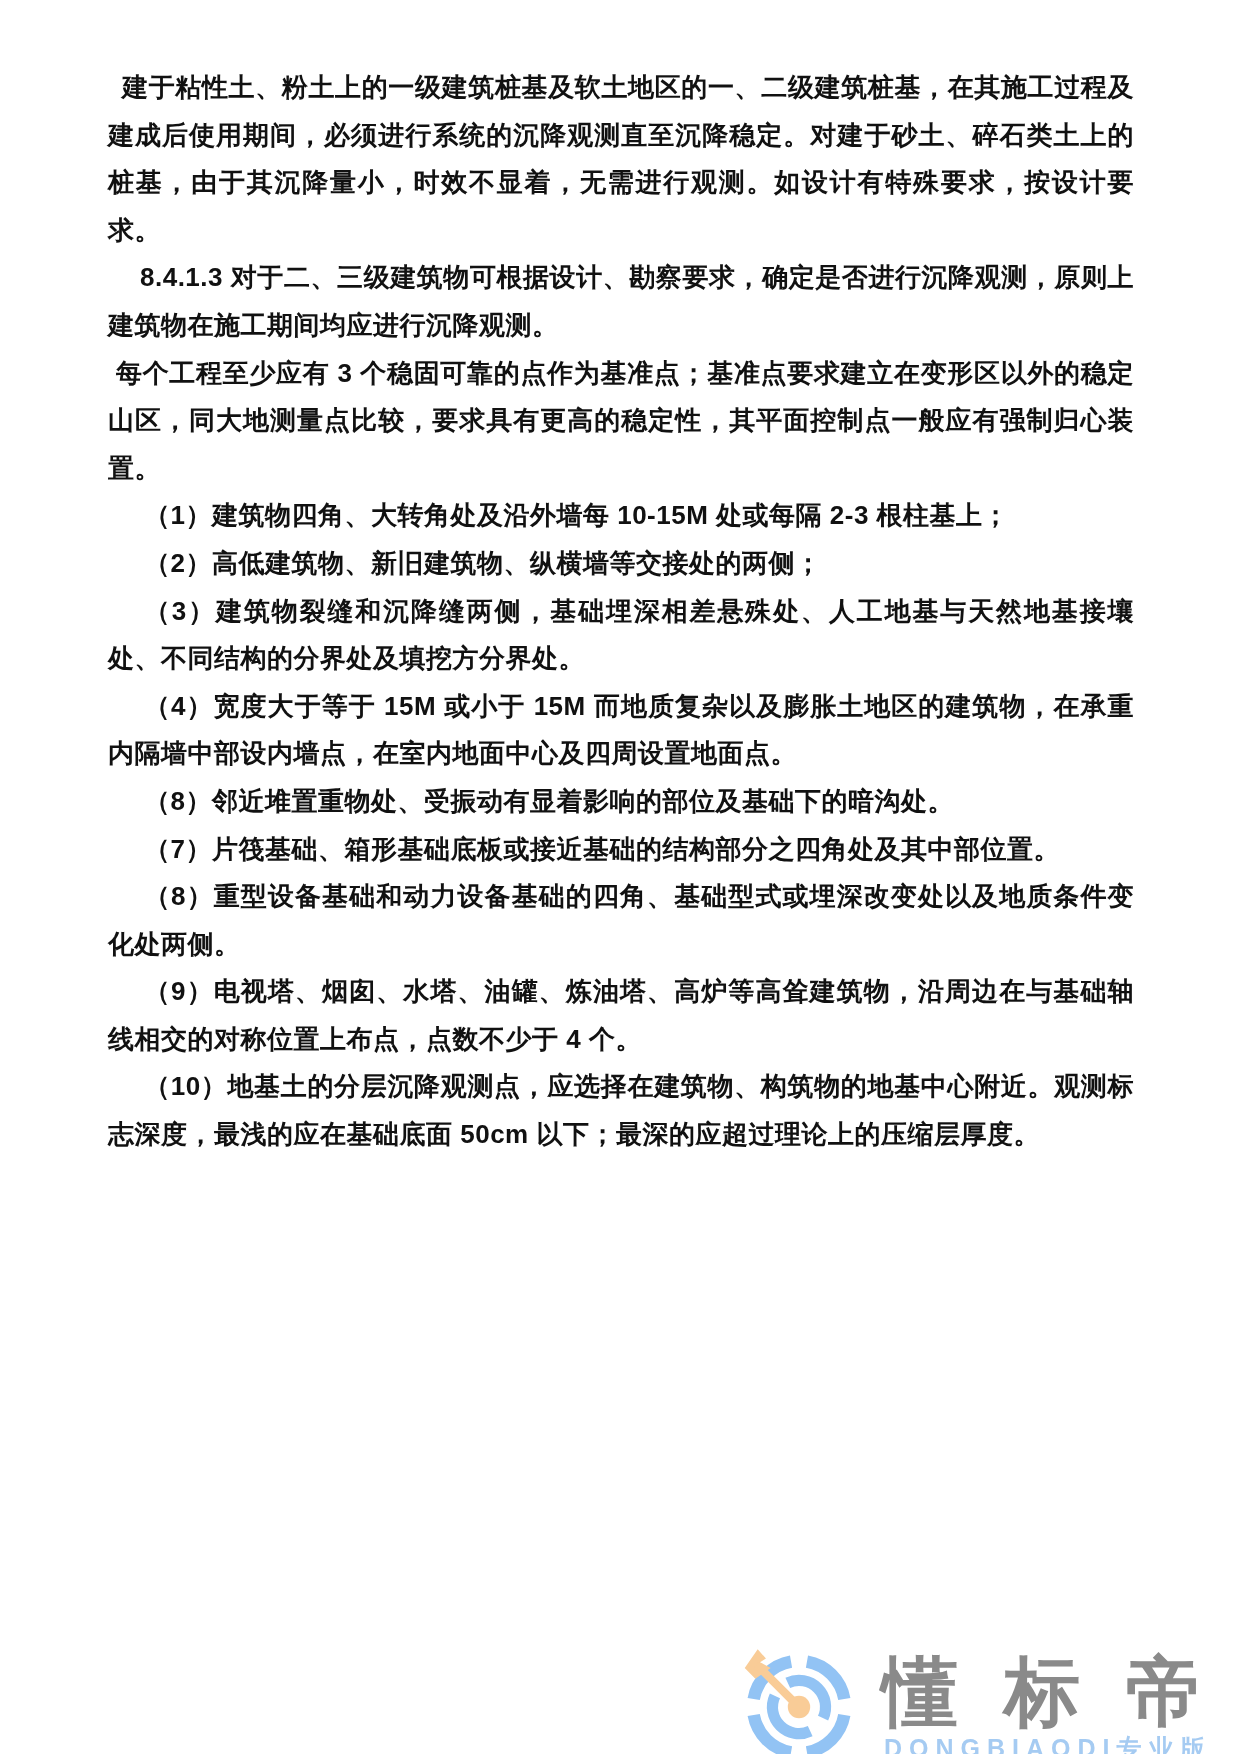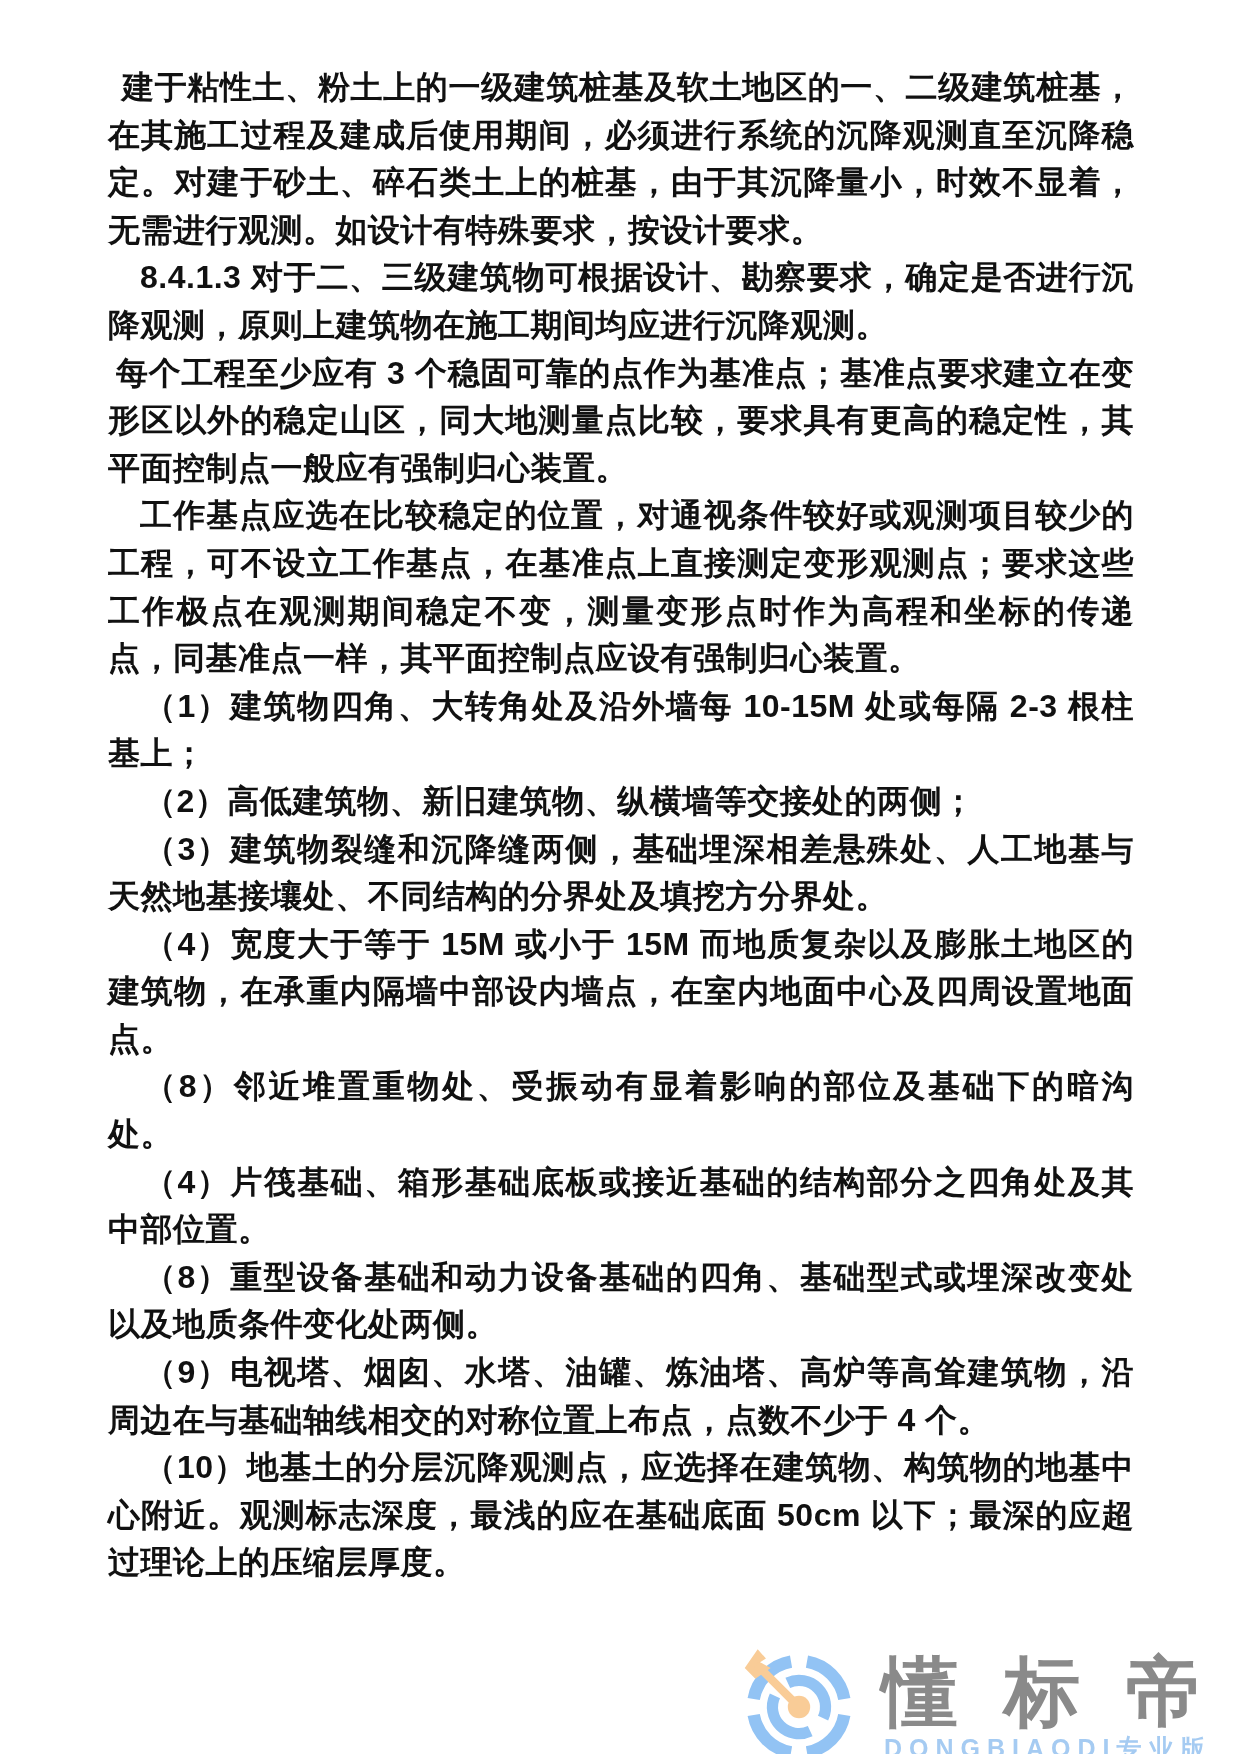--- a/index.html
+++ b/index.html
@@ -9,21 +9,21 @@
     background: #ffffff;
     font-family: "Liberation Sans", sans-serif;
     overflow: hidden;
   }
   .doc {
     position: absolute;
     left: 108px;
     top: 64px;
     width: 1026px;
     color: #111111;
-    font-size: 32px;
+    font-size: 26px;
     font-weight: bold;
     line-height: 47.6px;
     text-align: justify;
     letter-spacing: 0.5px;
   }
   .para { text-align: justify; }
   .p-first  { text-indent: 14px; }
   .p-tiny   { text-indent: 8px;  }
   .p-indent { text-indent: 32px; }
   .p-item   { text-indent: 36px; }
@@ -68,27 +68,26 @@
     white-space: nowrap;
   }
 </style>
 </head>
 <body style="background: rgb(255, 255, 255);">
 
 <main class="doc" style="color: rgb(17, 17, 17);">
     <p class="para p-first">建于粘性土、粉土上的一级建筑桩基及软土地区的一、二级建筑桩基，在其施工过程及建成后使用期间，必须进行系统的沉降观测直至沉降稳定。对建于砂土、碎石类土上的桩基，由于其沉降量小，时效不显着，无需进行观测。如设计有特殊要求，按设计要求。</p>
     <p class="para p-indent">8.4.1.3 对于二、三级建筑物可根据设计、勘察要求，确定是否进行沉降观测，原则上建筑物在施工期间均应进行沉降观测。</p>
     <p class="para p-tiny">每个工程至少应有 3 个稳固可靠的点作为基准点；基准点要求建立在变形区以外的稳定山区，同大地测量点比较，要求具有更高的稳定性，其平面控制点一般应有强制归心装置。</p>
-    <p class="para p-indent">工作基点应选在比较稳定的位置，对通视条件较好或观测项目较少的工程，可不设立工作基点，在基准点上直接测定变形观测点；要求这些工作极点在观测期间稳定不变，测量变形点时作为高程和坐标的传递点，同基准点一样，其平面控制点应设有强制归心装置。</p>
     <p class="para p-item">（1）建筑物四角、大转角处及沿外墙每 10-15M 处或每隔 2-3 根柱基上；</p>
     <p class="para p-item">（2）高低建筑物、新旧建筑物、纵横墙等交接处的两侧；</p>
     <p class="para p-item">（3）建筑物裂缝和沉降缝两侧，基础埋深相差悬殊处、人工地基与天然地基接壤处、不同结构的分界处及填挖方分界处。</p>
     <p class="para p-item">（4）宽度大于等于 15M 或小于 15M 而地质复杂以及膨胀土地区的建筑物，在承重内隔墙中部设内墙点，在室内地面中心及四周设置地面点。</p>
     <p class="para p-item">（8）邻近堆置重物处、受振动有显着影响的部位及基础下的暗沟处。</p>
-    <p class="para p-item">（4）片筏基础、箱形基础底板或接近基础的结构部分之四角处及其中部位置。</p>
+    <p class="para p-item">（7）片筏基础、箱形基础底板或接近基础的结构部分之四角处及其中部位置。</p>
     <p class="para p-item">（8）重型设备基础和动力设备基础的四角、基础型式或埋深改变处以及地质条件变化处两侧。</p>
     <p class="para p-item">（9）电视塔、烟囱、水塔、油罐、炼油塔、高炉等高耸建筑物，沿周边在与基础轴线相交的对称位置上布点，点数不少于 4 个。</p>
     <p class="para p-item">（10）地基土的分层沉降观测点，应选择在建筑物、构筑物的地基中心附近。观测标志深度，最浅的应在基础底面 50cm 以下；最深的应超过理论上的压缩层厚度。</p>
   </main>
 
 <div class="watermark">
   <svg class="wm-icon" viewBox="0 0 200 200" xmlns="http://www.w3.org/2000/svg" aria-hidden="true">
 
     <path class="ring" stroke-width="21" stroke-linecap="butt" d="M 176.8 113.5 A 78 78 0 0 1 113.5 176.8"></path>
     <path class="ring" stroke-width="21" stroke-linecap="butt" d="M 86.5 176.8 A 78 78 0 0 1 23.2 113.5"></path>

